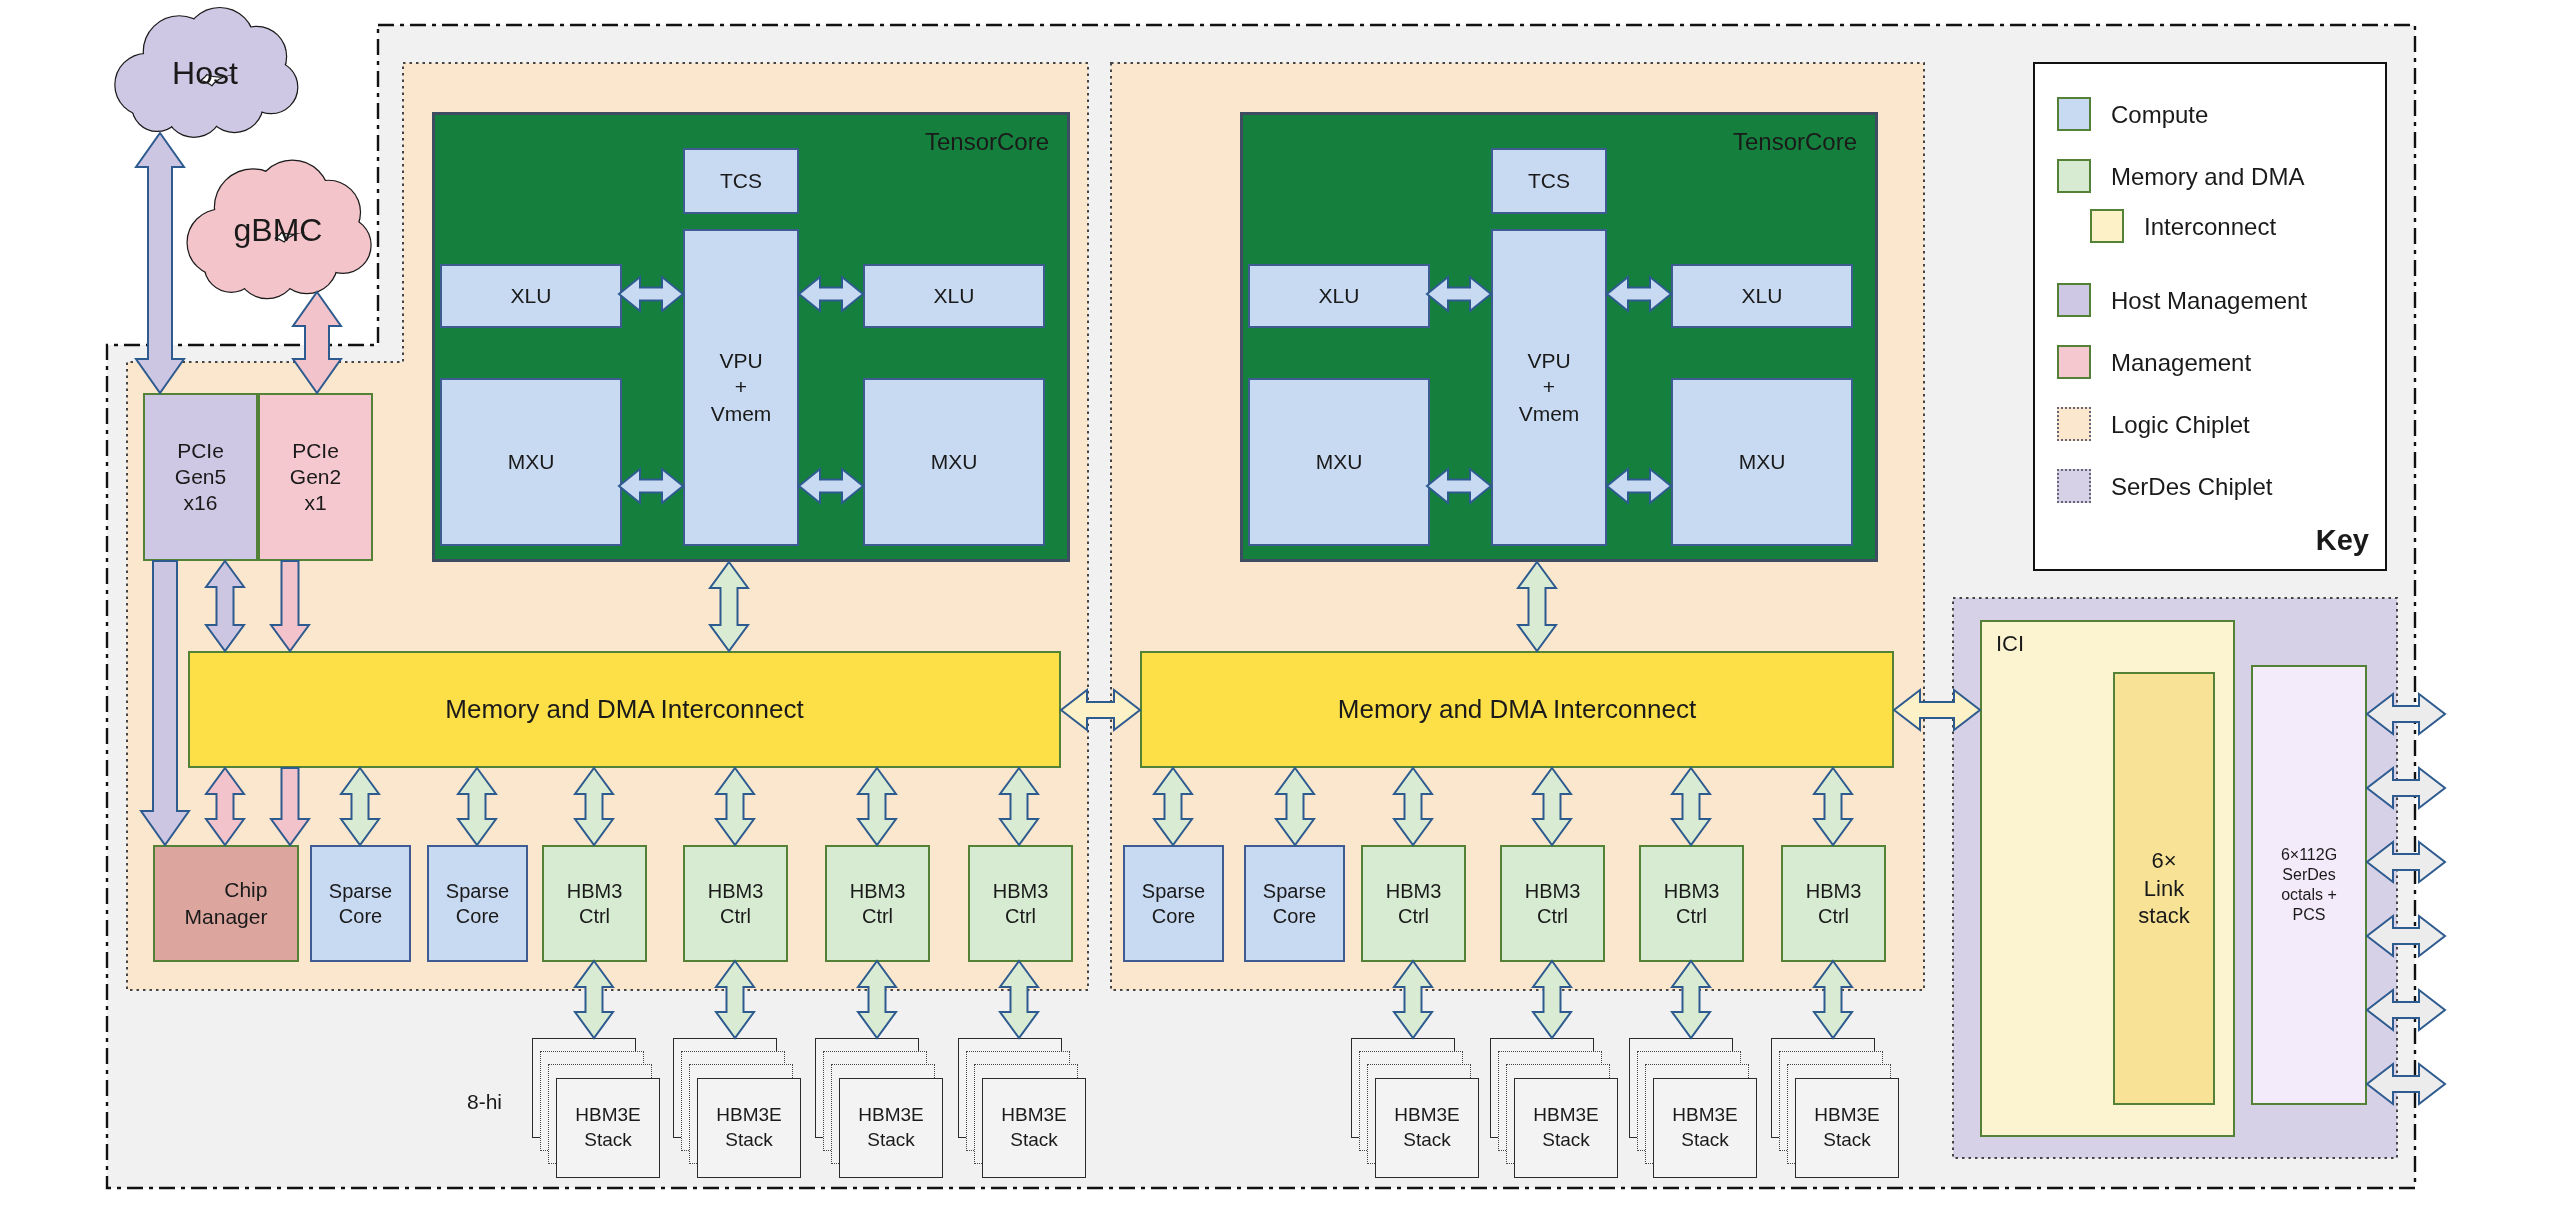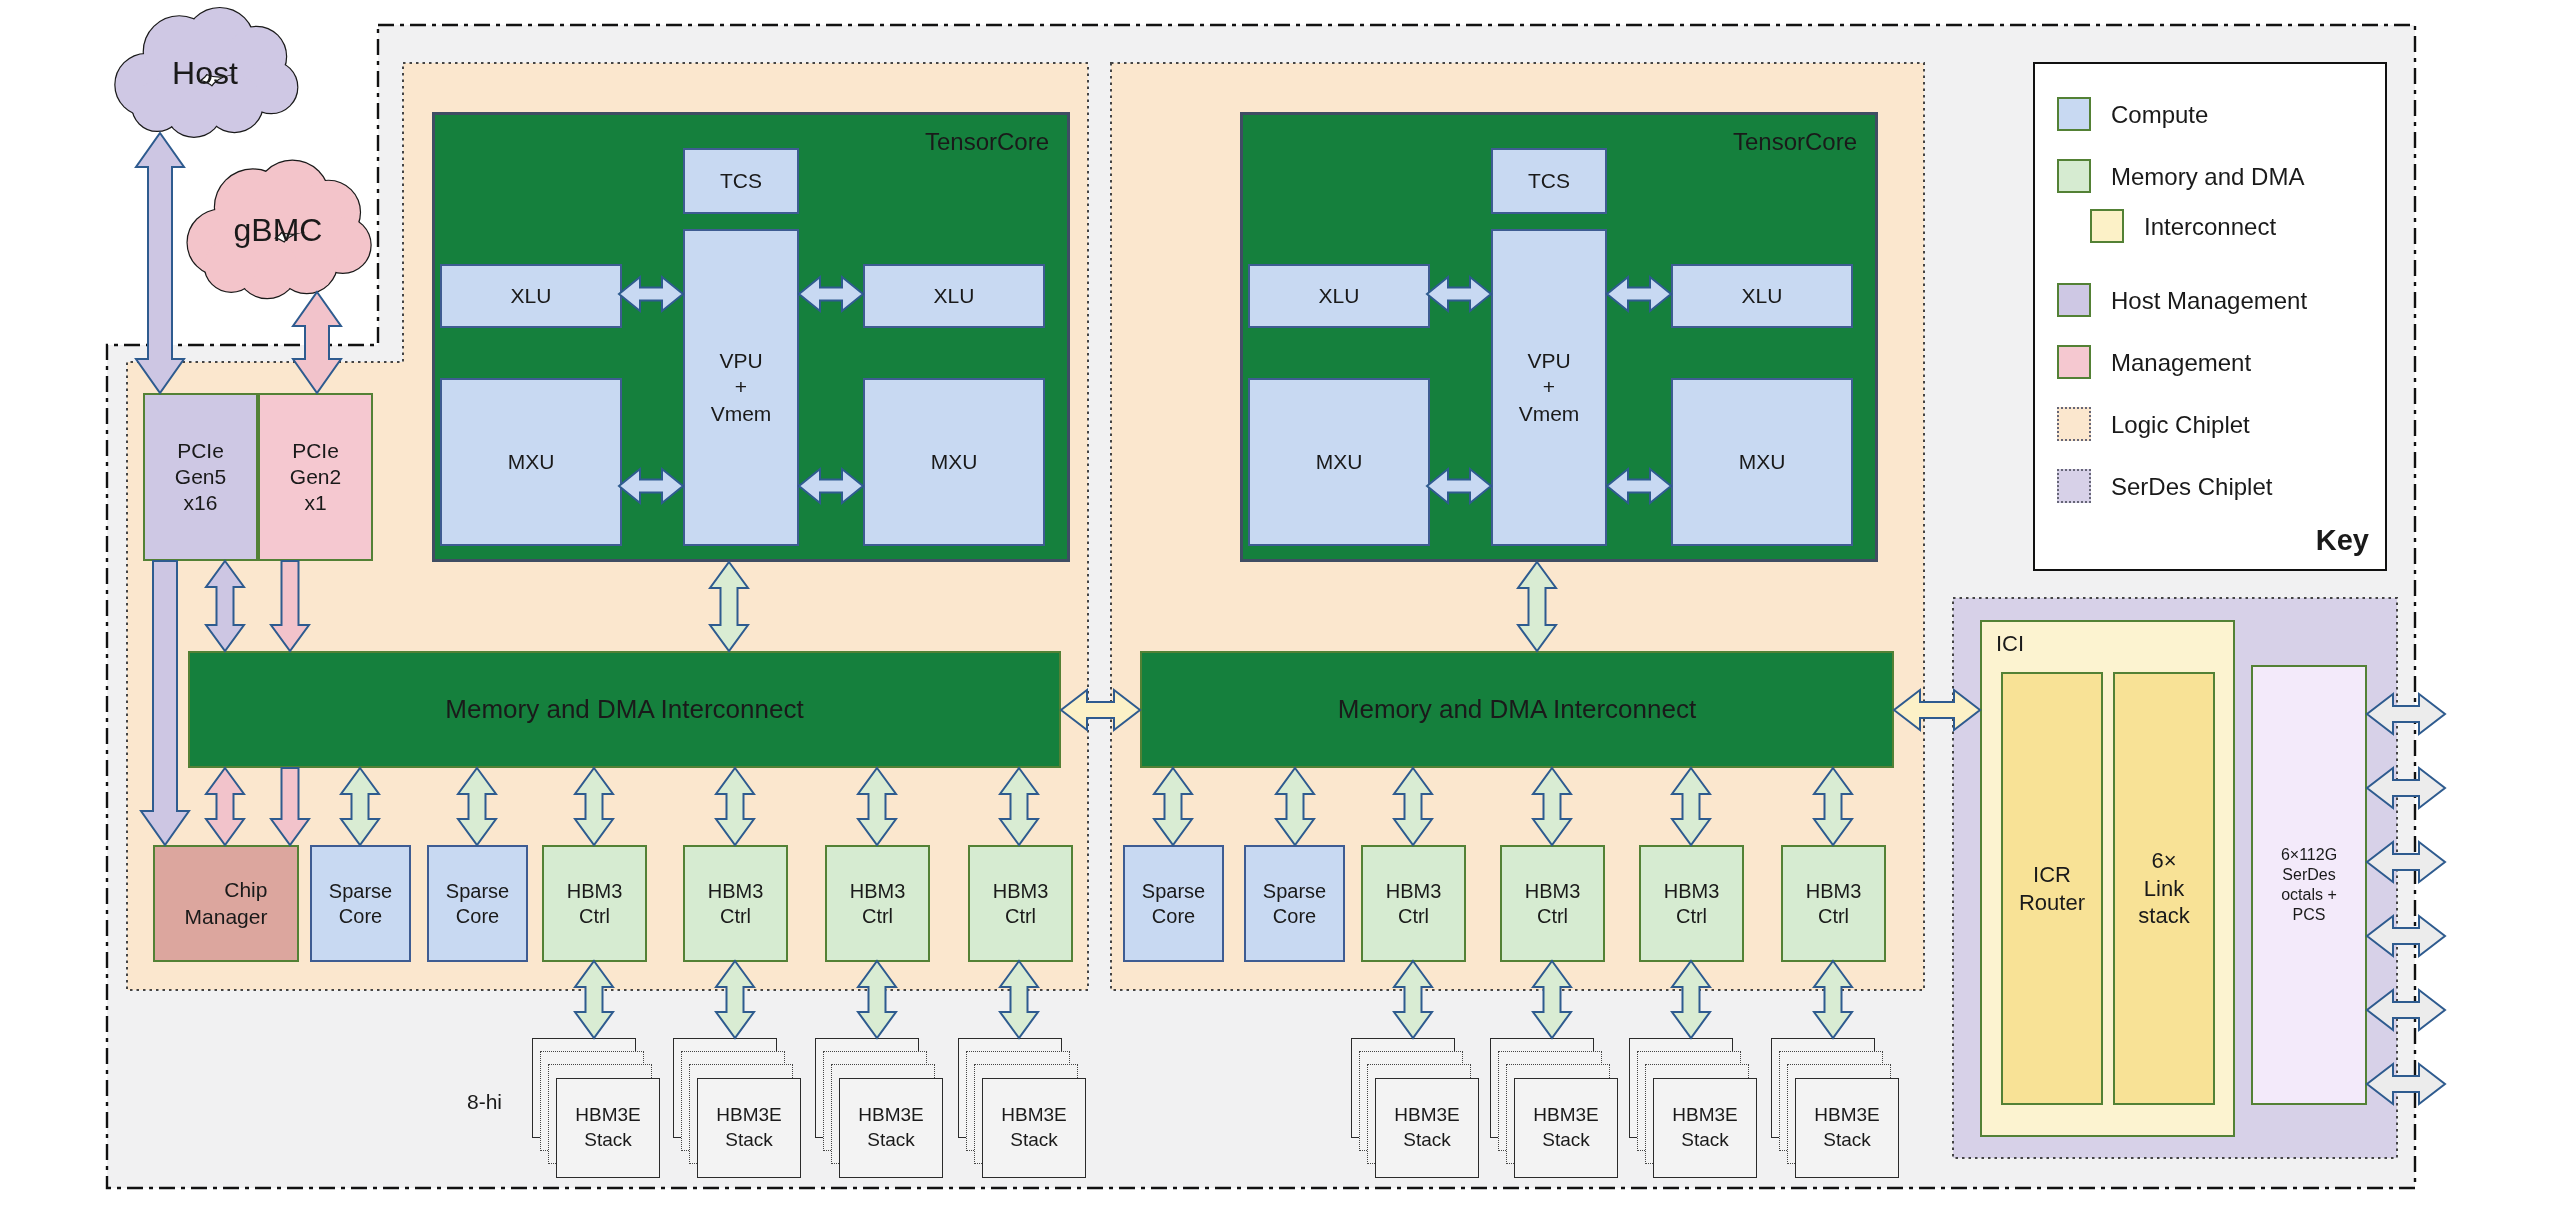--- a/index.html
+++ b/index.html
@@ -7,21 +7,21 @@
   #stage svg{position:absolute;left:0;top:0;}
   .lyr{position:absolute;left:0;top:0;width:2554px;height:1212px;}
   .block{position:absolute;display:flex;align-items:center;justify-content:center;text-align:center;
          font-size:21px;line-height:1.25;box-sizing:border-box;}
   .pre{white-space:pre-line;}
   .b-green{background:#d6ebd1;border:2px solid #538135;}
   .b-blue{background:#c8d9f2;border:2px solid #3e5c92;}
   .b-lav{background:#cec8e4;border:2px solid #538135;}
   .b-pink{background:#f5c8d0;border:2px solid #538135;}
   .b-salmon{background:#dca69e;border:2px solid #538135;}
-  .b-bar{background:#15803d;border:2px solid #538135;font-size:26px;}
+  .b-bar{background:#fde047;border:2px solid #538135;font-size:26px;}
   .b-tc{background:#15803d;border:3px solid #3f4d63;}
   .b-yel1{background:#fcf3d0;border:2px solid #538135;}
   .b-yel2{background:#f8e296;border:2px solid #538135;font-size:22px;}
   .b-serd{background:#f3eafa;border:2px solid #538135;font-size:16px;}
   .tc-inner{position:absolute;display:flex;align-items:center;justify-content:center;text-align:center;
             background:#c8d9f2;border:2px solid #3e5c92;box-sizing:border-box;font-size:21px;}
   .tc-label{position:absolute;top:12px;right:18px;font-size:24px;}
   .ici-label{position:absolute;left:14px;top:8px;font-size:22px;}
   .stack-layer{position:absolute;background:#f3f3f3;border:1.6px solid #2b2b2b;box-sizing:border-box;}
   .stack-dot{border-style:dotted;border-color:#444;}
@@ -148,22 +148,20 @@
   <div class="block b-green pre" style="left:1500px;top:845px;width:105px;height:117px;font-size:20px;">HBM3
 Ctrl</div>
   <div class="block b-green pre" style="left:1639px;top:845px;width:105px;height:117px;font-size:20px;">HBM3
 Ctrl</div>
   <div class="block b-green pre" style="left:1781px;top:845px;width:105px;height:117px;font-size:20px;">HBM3
 Ctrl</div>
 
   <div class="block b-yel1" style="left:1980px;top:620px;width:255px;height:517px;">
     <span class="ici-label">ICI</span>
   </div>
-  <div class="block b-yel2 pre" style="left:2001px;top:672px;width:102px;height:433px;">ICR
-Router</div>
   <div class="block b-yel2 pre" style="left:2113px;top:672px;width:102px;height:433px;">6×
 Link
 stack</div>
   <div class="block b-serd pre" style="left:2251px;top:665px;width:116px;height:440px;">6×112G
 SerDes
 octals +
 PCS</div>
 
   <div class="cloudlabel" style="left:113px;top:14px;width:184px;height:118px;">Host</div>
   <div class="cloudlabel" style="left:188px;top:167px;width:180px;height:126px;">gBMC</div>

